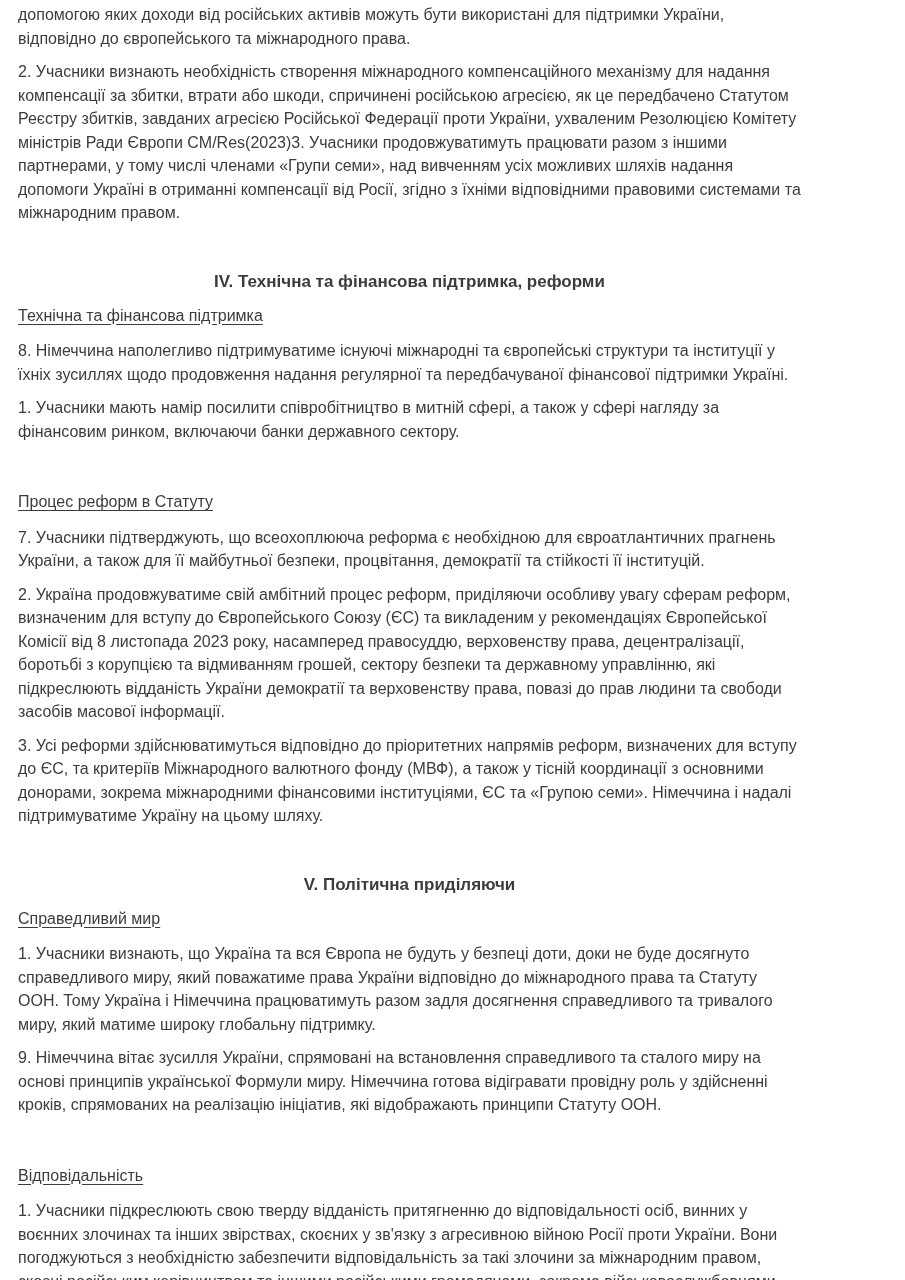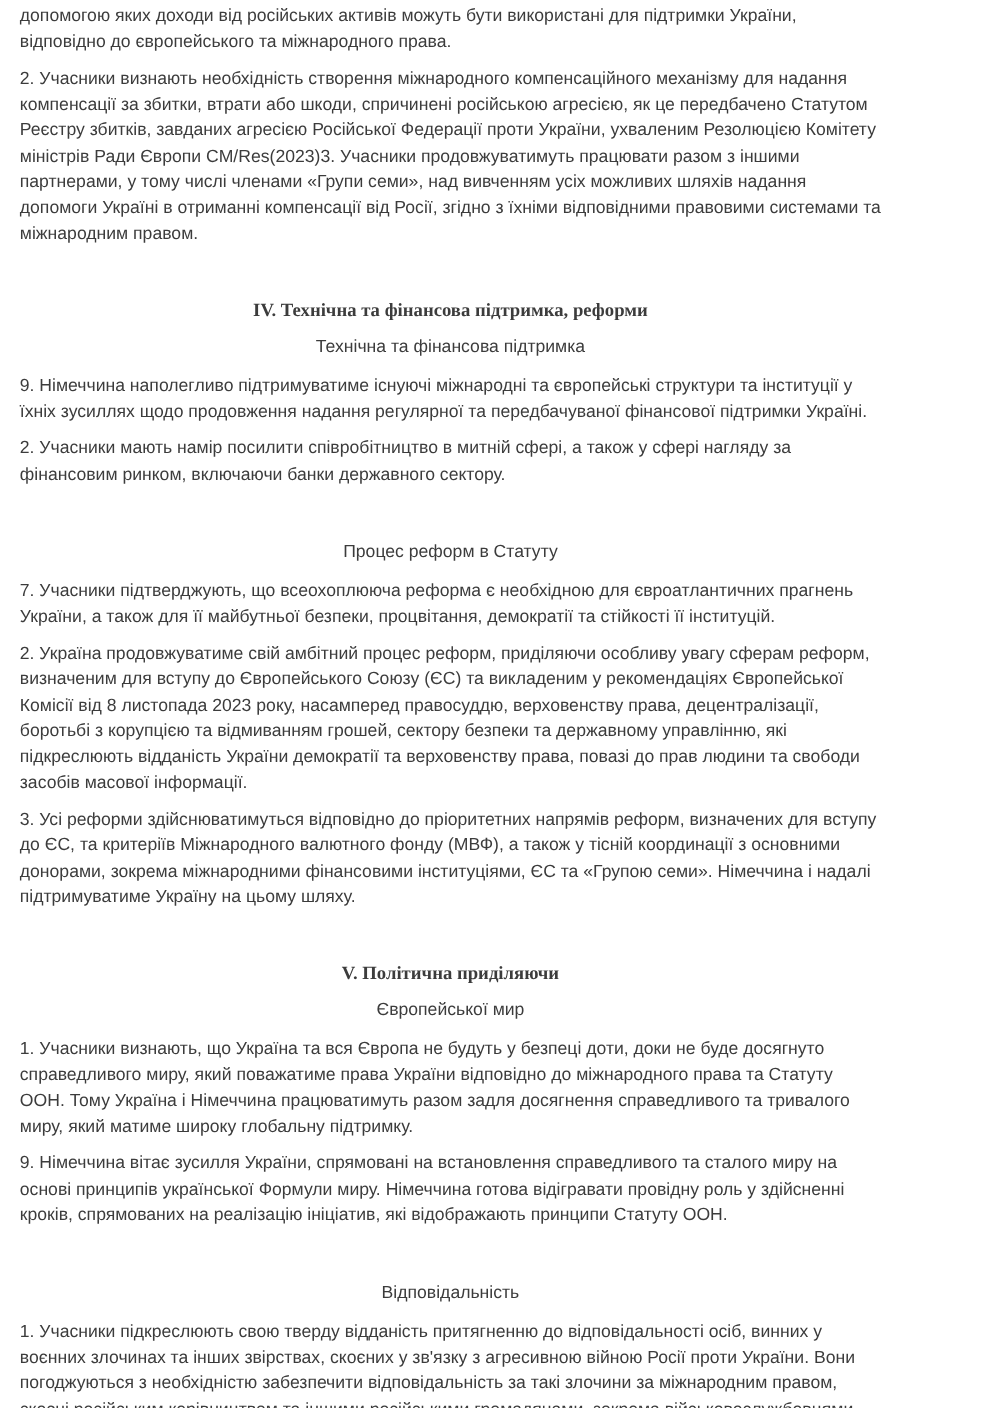--- a/index.html
+++ b/index.html
@@ -27,51 +27,50 @@
   .para {
     margin: 0 0 10px 0;
     text-align: left;
   }
   .sect-h {
     font-size: 17px;
     line-height: 25px;
     font-weight: bold;
     text-align: center;
     margin: 44px 0 10px 0;
-    font-family: Liberation Serif, serif;
   }
   .sub-h {
     font-size: 16px;
     line-height: 23.5px;
     font-weight: normal;
+    text-decoration: underline;
     text-underline-offset: 3px;
     margin: 0 0 12px 0;
-    text-align: center;
   }
   .gap-before {
     margin-top: 47px;
   }
 </style>
 </head>
 <body>
 
 <main class="page">
   <p class="para">допомогою яких доходи від російських активів можуть бути використані для підтримки України, відповідно до європейського та міжнародного права.</p>
   <p class="para">2. Учасники визнають необхідність створення міжнародного компенсаційного механізму для надання компенсації за збитки, втрати або шкоди, спричинені російською агресією, як це передбачено Статутом Реєстру збитків, завданих агресією Російської Федерації проти України, ухваленим Резолюцією Комітету міністрів Ради Європи CM/Res(2023)3. Учасники продовжуватимуть працювати разом з іншими партнерами, у тому числі членами «Групи семи», над вивченням усіх можливих шляхів надання допомоги Україні в отриманні компенсації від Росії, згідно з їхніми відповідними правовими системами та міжнародним правом.</p>
 
   <h2 class="sect-h">IV. Технічна та фінансова підтримка, реформи</h2>
   <h3 class="sub-h">Технічна та фінансова підтримка</h3>
-  <p class="para">9. Німеччина наполегливо підтримуватиме існуючі міжнародні та європейські структури та інституції у їхніх зусиллях щодо продовження надання регулярної та передбачуваної фінансової підтримки Україні.</p>
-  <p class="para">2. Учасники мають намір посилити співробітництво в митній сфері, а також у сфері нагляду за фінансовим ринком, включаючи банки державного сектору.</p>
+  <p class="para">8. Німеччина наполегливо підтримуватиме існуючі міжнародні та європейські структури та інституції у їхніх зусиллях щодо продовження надання регулярної та передбачуваної фінансової підтримки Україні.</p>
+  <p class="para">1. Учасники мають намір посилити співробітництво в митній сфері, а також у сфері нагляду за фінансовим ринком, включаючи банки державного сектору.</p>
 
   <h3 class="sub-h gap-before">Процес реформ в Статуту</h3>
   <p class="para">7. Учасники підтверджують, що всеохоплююча реформа є необхідною для євроатлантичних прагнень України, а також для її майбутньої безпеки, процвітання, демократії та стійкості її інституцій.</p>
   <p class="para">2. Україна продовжуватиме свій амбітний процес реформ, приділяючи особливу увагу сферам реформ, визначеним для вступу до Європейського Союзу (ЄС) та викладеним у рекомендаціях Європейської Комісії від 8 листопада 2023 року, насамперед правосуддю, верховенству права, децентралізації, боротьбі з корупцією та відмиванням грошей, сектору безпеки та державному управлінню, які підкреслюють відданість України демократії та верховенству права, повазі до прав людини та свободи засобів масової інформації.</p>
   <p class="para">3. Усі реформи здійснюватимуться відповідно до пріоритетних напрямів реформ, визначених для вступу до ЄС, та критеріїв Міжнародного валютного фонду (МВФ), а також у тісній координації з основними донорами, зокрема міжнародними фінансовими інституціями, ЄС та «Групою семи». Німеччина і надалі підтримуватиме Україну на цьому шляху.</p>
 
   <h2 class="sect-h">V. Політична приділяючи</h2>
-  <h3 class="sub-h">Європейської мир</h3>
+  <h3 class="sub-h">Справедливий мир</h3>
   <p class="para">1. Учасники визнають, що Україна та вся Європа не будуть у безпеці доти, доки не буде досягнуто справедливого миру, який поважатиме права України відповідно до міжнародного права та Статуту ООН. Тому Україна і Німеччина працюватимуть разом задля досягнення справедливого та тривалого миру, який матиме широку глобальну підтримку.</p>
   <p class="para">9. Німеччина вітає зусилля України, спрямовані на встановлення справедливого та сталого миру на основі принципів української Формули миру. Німеччина готова відігравати провідну роль у здійсненні кроків, спрямованих на реалізацію ініціатив, які відображають принципи Статуту ООН.</p>
 
   <h3 class="sub-h gap-before">Відповідальність</h3>
   <p class="para">1. Учасники підкреслюють свою тверду відданість притягненню до відповідальності осіб, винних у воєнних злочинах та інших звірствах, скоєних у зв'язку з агресивною війною Росії проти України. Вони погоджуються з необхідністю забезпечити відповідальність за такі злочини за міжнародним правом, скоєні російським керівництвом та іншими російськими громадянами, зокрема військовослужбовцями російських збройних сил, на території України, шляхом проведення належних, справедливих і незалежних розслідувань і судового</p>
 </main>
 
 </body></html>

